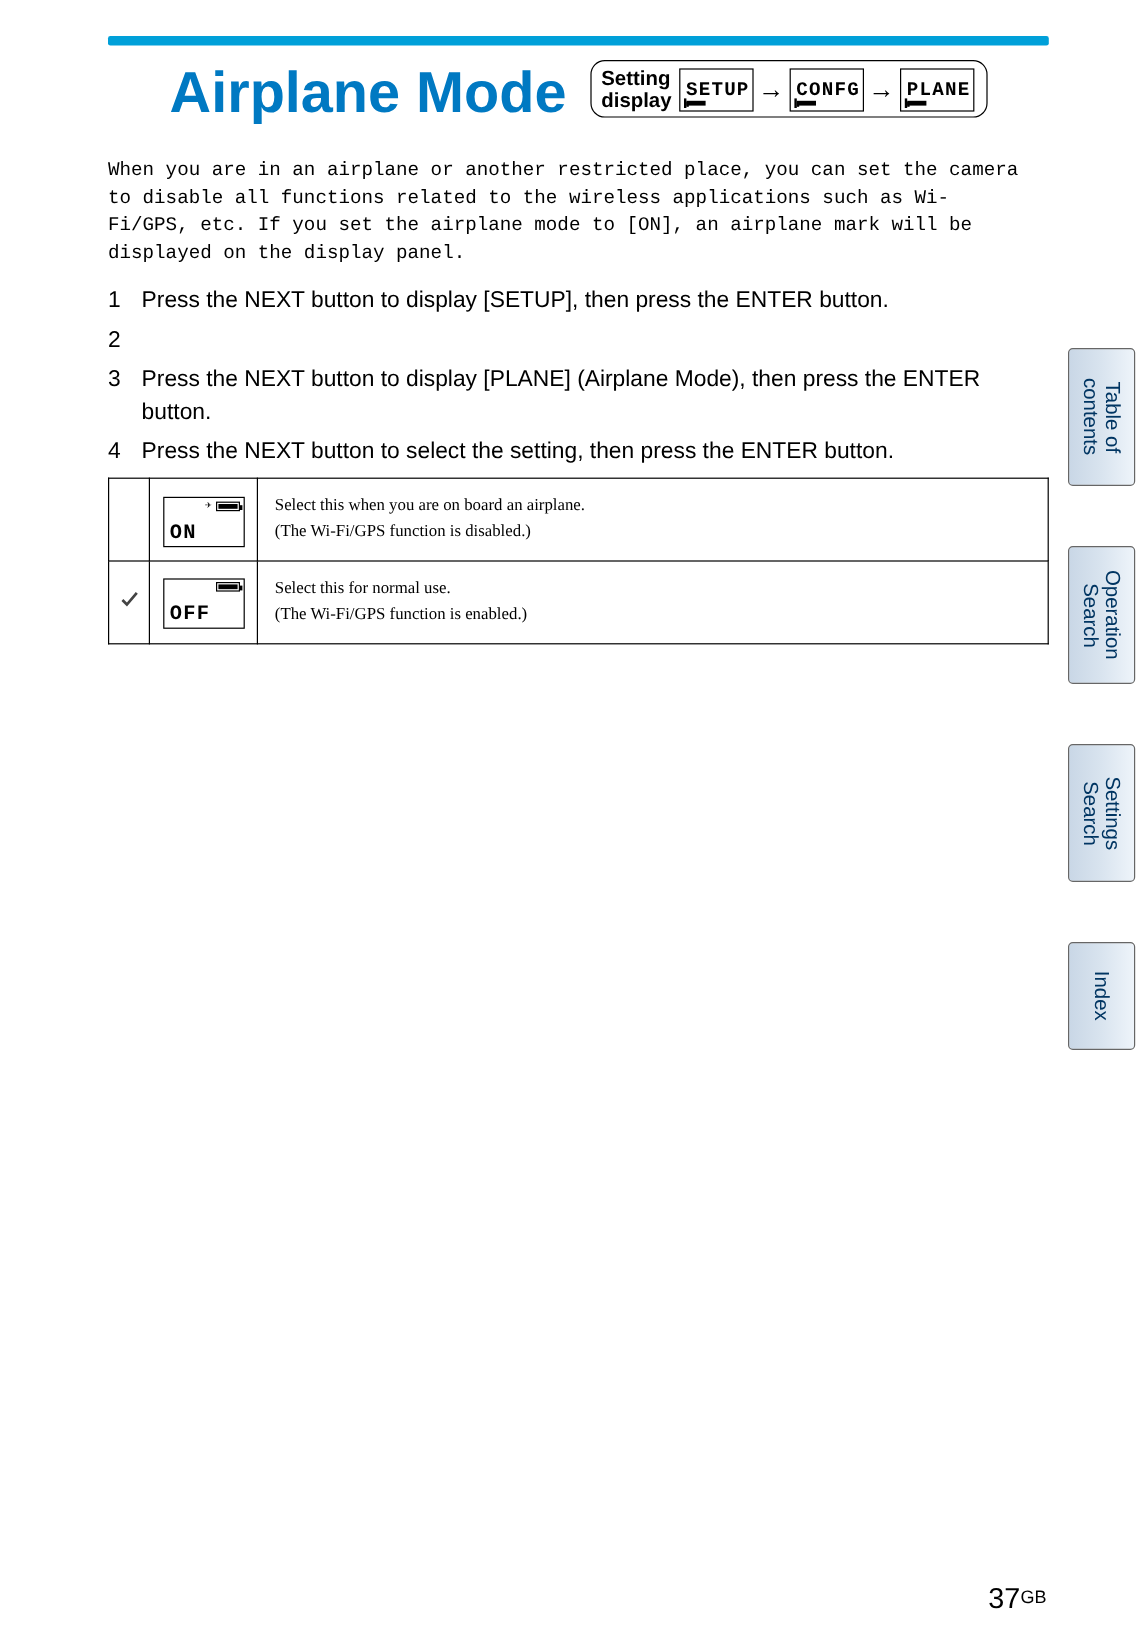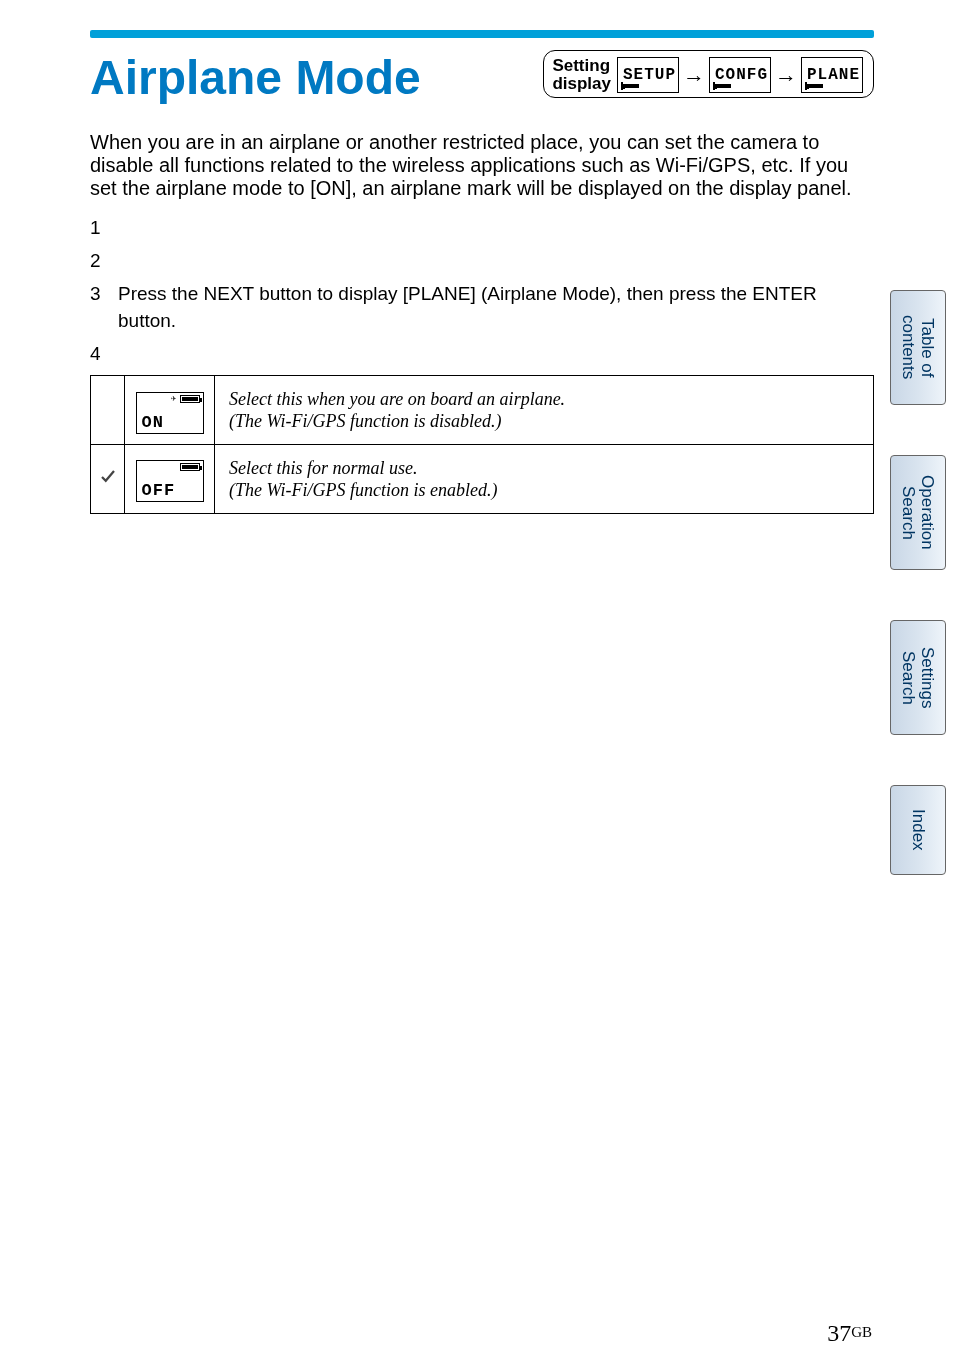--- a/index.html
+++ b/index.html
@@ -2,59 +2,59 @@
 <html><head>
   <meta charset="utf-8">
   <style>
     @page { size: 954px 1369px; margin: 0; }
     html, body { margin: 0; padding: 0; width: 954px; height: 1369px; background: #fff; font-family: Georgia, "Times New Roman", serif; color: #000; }
     * { box-sizing: border-box; }
 
     .page { position: relative; width: 954px; height: 1369px; padding: 30px 80px 40px 90px; }
     .top-bar { height: 8px; background: #00a0d9; margin: 0 0 12px 0; border-radius: 2px; }
 
-    .header { display: flex; align-items: flex-start; justify-content: space-between; gap: 20px; }
+    .header { display: flex; align-items: flex-start; justify-content: center; gap: 20px; }
     h1 { font-family: Arial, Helvetica, sans-serif; font-weight: 700; color: #0079c2; font-size: 48px; margin: 0 0 10px 0; letter-spacing: 0px; }
 
     
     .sd-box { border: 1.5px solid #000; border-radius: 12px; padding: 6px 10px 4px 8px; font-family: Arial, Helvetica, sans-serif; display: flex; align-items: center; gap: 4px; }
     .sd-label { font-weight: 700; font-size: 17px; line-height: 18px; margin-right: 2px; }
     .lcd { border: 1px solid #000; width: 62px; height: 36px; display: flex; flex-direction: row; align-items: flex-end; justify-content: space-between; padding: 2px 3px; font-family: "Courier New", monospace; letter-spacing: 1px; }
     .batt { width: 20px; height: 8px; border: 1px solid #000; position: relative; display: inline-block; }
     .batt:before { content: ""; position: absolute; right: -3px; top: 2px; width: 2px; height: 4px; background: #000; }
     .batt .fill { position: absolute; left: 1px; top: 1px; height: 4px; background: #000; }
     .batt .fill.f3 { width: 16px; }
     .lcd-text { font-size: 16px; line-height: 16px; align-self: center; font-weight: bold; }
     .arrow-s { font-size: 22px; line-height: 22px; }
 
-    .intro { font-size: 20px; line-height: 23px; margin: 16px 16px 14px 0; font-family: Liberation Sans, sans-serif; }
+    .intro { font-size: 16px; line-height: 23px; margin: 16px 16px 14px 0; font-family: Liberation Mono, monospace; }
 
     .steps { font-family: Arial, Helvetica, sans-serif; font-size: 19px; line-height: 27px; }
     .step { display: flex; gap: 10px; margin: 2px 0 6px 0; }
     .step .num { min-width: 18px; }
 
     table.menu { width: 100%; border-collapse: collapse; margin-top: 8px; }
     table.menu td { border: 1px solid #000; vertical-align: middle; padding: 6px; }
     table.menu td.check { width: 34px; text-align: center; font-size: 18px; color: #333; }
     table.menu td.lcdcell { width: 90px; text-align: center; }
-    table.menu td.desc { font-family: "Times New Roman", Georgia, serif; font-size: 18px; line-height: 22px; padding: 12px 14px; font-style: italic; }
+    table.menu td.desc { font-family: "Times New Roman", Georgia, serif; font-size: 14px; line-height: 22px; padding: 12px 14px; }
 
     .lcd2 { border: 1px solid #000; width: 68px; height: 42px; display: inline-flex; flex-direction: column; align-items: flex-end; justify-content: space-between; padding: 2px 3px; font-family: "Courier New", monospace; letter-spacing: 1px; }
     .lcd2 .toprow { display: flex; align-items: center; gap: 2px; }
     .plane-icon { font-size: 9px; line-height: 9px; }
     .lcd2 .lcdtxt { font-size: 17px; line-height: 17px; align-self: flex-start; margin-left: 2px; font-weight: bold; }
     .lcd2 .lcdtxt.center { align-self: center; margin-left: 0; }
     .checkmark-svg { width: 18px; height: 18px; }
 
     
     .side-tabs { position: absolute; right: 8px; top: 290px; display: flex; flex-direction: column; gap: 50px; }
     .tab { width: 56px; height: 115px; border: 1px solid #666; border-radius: 4px; background: linear-gradient(to right, #c9d7e6 0%, #d9e4ef 50%, #eef4fa 100%); writing-mode: vertical-rl; display: flex; align-items: center; justify-content: center; font-family: Arial, Helvetica, sans-serif; font-size: 17px; text-align: center; line-height: 19px; color: #003562; }
     .tab.small { height: 90px; }
 
-    .pagenum { position: absolute; bottom: 22px; right: 82px; font-family: Liberation Serif, serif; font-size: 24px; }
+    .pagenum { position: absolute; bottom: 22px; right: 82px; font-family: Liberation Sans, sans-serif; font-size: 24px; }
     .pagenum .gb { font-size: 15px; vertical-align: 4px; }
   </style>
 </head>
 <body>
 
 <div class="page">
   <div class="top-bar"></div>
 
   <div class="header">
     <h1>Airplane Mode</h1>
@@ -85,30 +85,32 @@
         <span class="lcd-text">PLANE</span>
       </div>
     </div>
   </div>
 
   <p class="intro">When you are in an airplane or another restricted place, you can set the camera to disable all functions related to the wireless applications such as Wi-Fi/GPS, etc. If you set the airplane mode to [ON], an airplane mark will be displayed on the display panel.</p>
 
   <div class="steps">
     <div class="step">
         <span class="num">1</span>
+        <span>Press the NEXT button to display [SETUP], then press the ENTER button.</span>
       </div>
     <div class="step">
         <span class="num">2</span>
       </div>
     <div class="step">
         <span class="num">3</span>
         <span>Press the NEXT button to display [PLANE] (Airplane Mode), then press the ENTER button.</span>
       </div>
     <div class="step">
         <span class="num">4</span>
+        <span>Press the NEXT button to select the setting, then press the ENTER button.</span>
       </div>
   </div>
 
   <table class="menu">
 
     <tbody>
         <tr>
       <td class="check"></td>
       <td class="lcdcell">
         <div class="lcd2">

